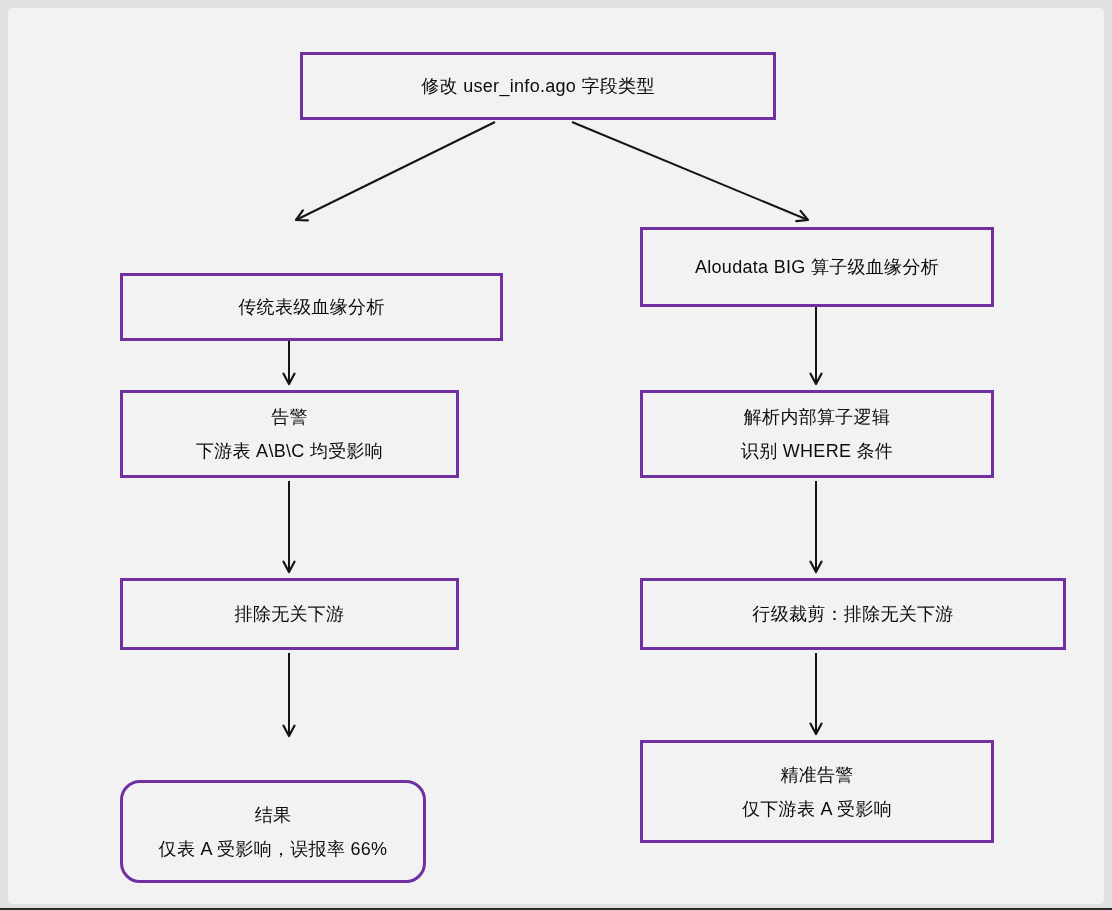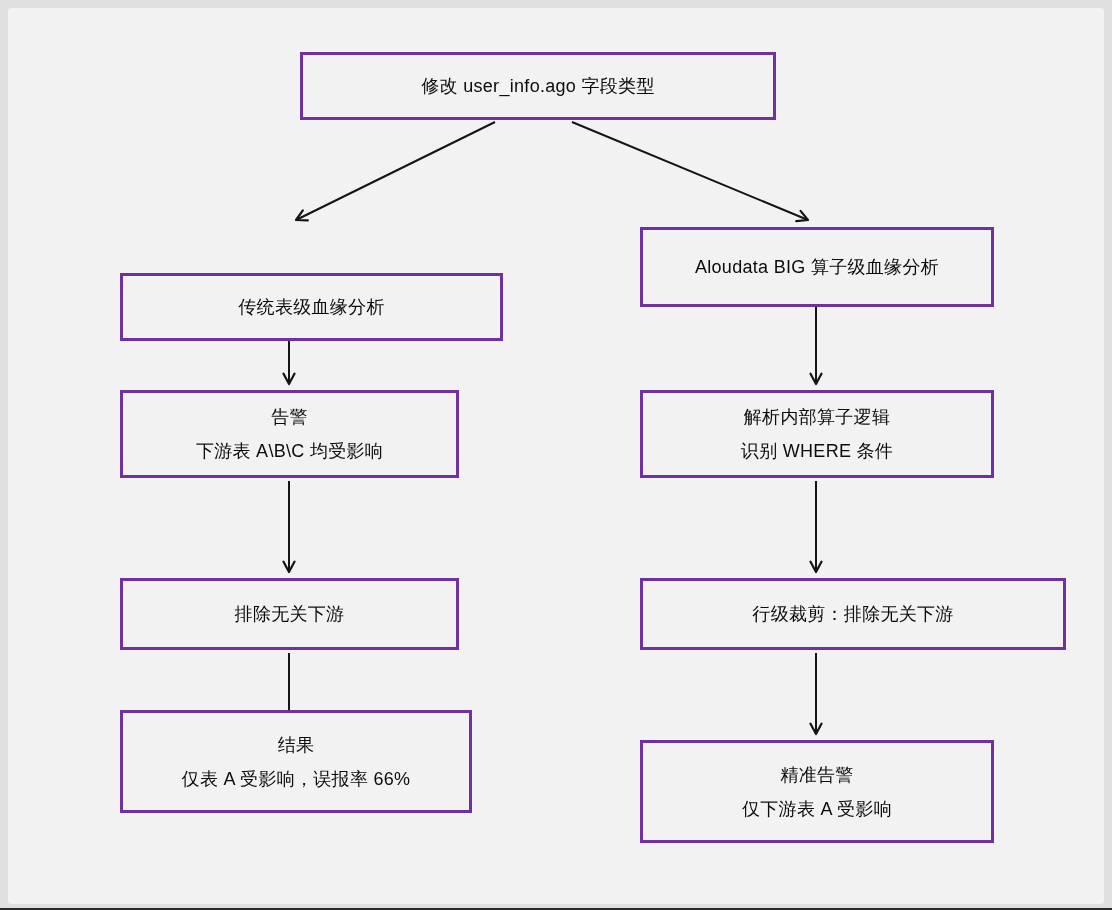--- a/index.html
+++ b/index.html
@@ -53,21 +53,21 @@
     line-height: 34px;
     color: var(--text);
     letter-spacing: 0.3px;
   }
   .node .line { display: block; white-space: nowrap; }
 
   #node-root { left: 300px; top: 52px;  width: 476px; height: 68px; }
   #node-l1   { left: 120px; top: 227px; width: 383px; height: 68px; margin-top: 46px; }
   #node-l2   { left: 120px; top: 390px; width: 339px; height: 88px; }
   #node-l3   { left: 120px; top: 578px; width: 339px; height: 72px; }
-  #node-l4   { left: 120px; top: 710px; width: 352px; height: 103px; }
+  #node-l4   { left: 120px; top: 780px; width: 306px; height: 103px; border-radius: 20px; }
   #node-r1   { left: 640px; top: 227px; width: 354px; height: 80px; }
   #node-r2   { left: 640px; top: 390px; width: 354px; height: 88px; }
   #node-r3   { left: 640px; top: 578px; width: 426px; height: 72px; }
   #node-r4   { left: 640px; top: 740px; width: 354px; height: 103px; }
 </style>
 </head>
 <body>
 
 <div class="page">
   <div class="canvas"></div>

